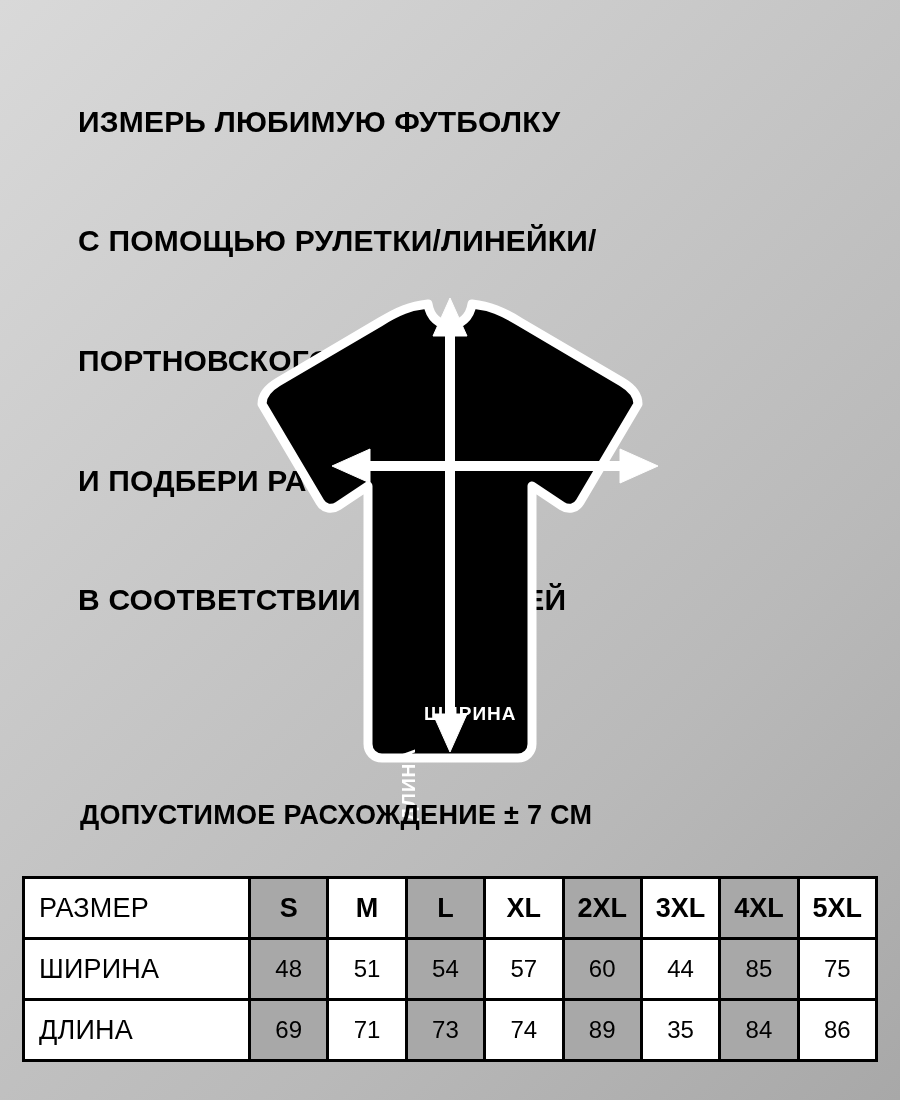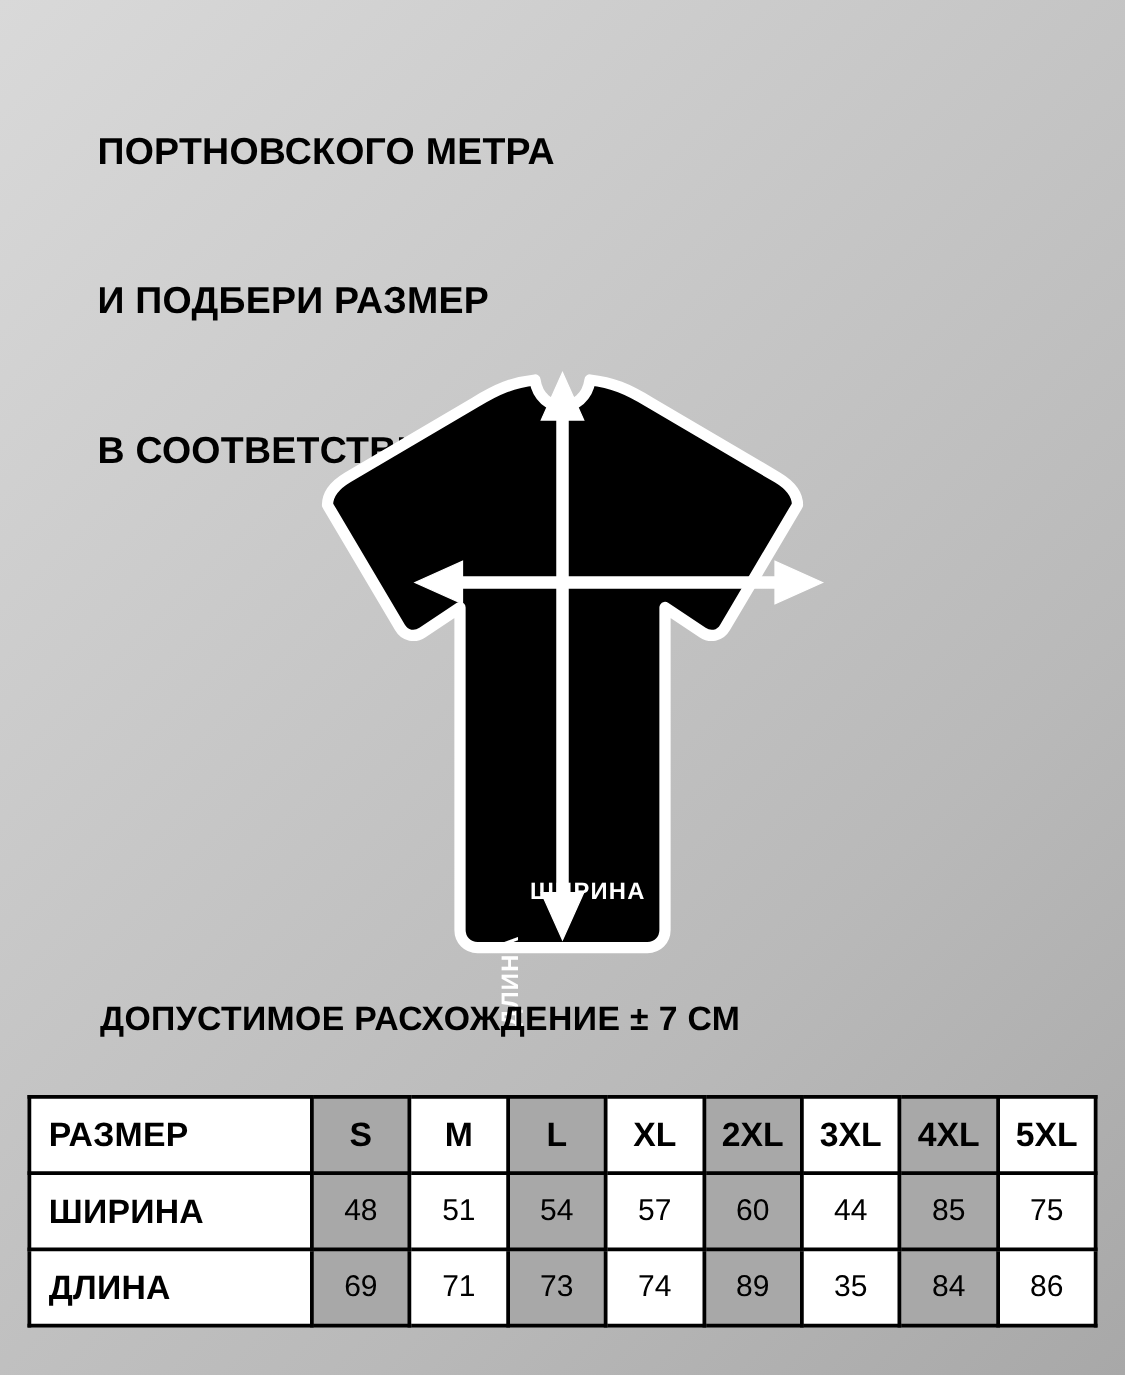--- a/index.html
+++ b/index.html
@@ -84,39 +84,41 @@
   }
   table.size-table td {
     border: 3px solid #000;
     height: 56px;
     text-align: center;
     vertical-align: middle;
     font-size: 24px;
     background: #ffffff;
   }
   table.size-table td.rowhead {
-    font-weight: bold;
+    font-weight: normal;
     font-size: 27px;
     text-align: left;
     padding-left: 14px;
     width: 208px;
     letter-spacing: 0.2px;
   }
   table.size-table td.shaded {
     background: #a8a8a8;
   }
   table.size-table td.colhead {
     font-weight: bold;
     font-size: 27px;
   }
 </style>
 </head>
 <body>
 
 <div class="heading">
+  <span class="heading-line">ИЗМЕРЬ ЛЮБИМУЮ ФУТБОЛКУ</span>
+  <span class="heading-line">С ПОМОЩЬЮ РУЛЕТКИ/ЛИНЕЙКИ/</span>
   <span class="heading-line">ПОРТНОВСКОГО МЕТРА</span>
   <span class="heading-line">И ПОДБЕРИ РАЗМЕР</span>
   <span class="heading-line">В СООТВЕТСТВИИ С ТАБЛИЦЕЙ</span>
 </div>
 
 <div class="shirt-area">
   <svg class="shirt-svg" width="740" height="500" viewBox="0 0 740 500">
 
     <path d="M 182 126
              C 182 118, 188 110, 198 104

